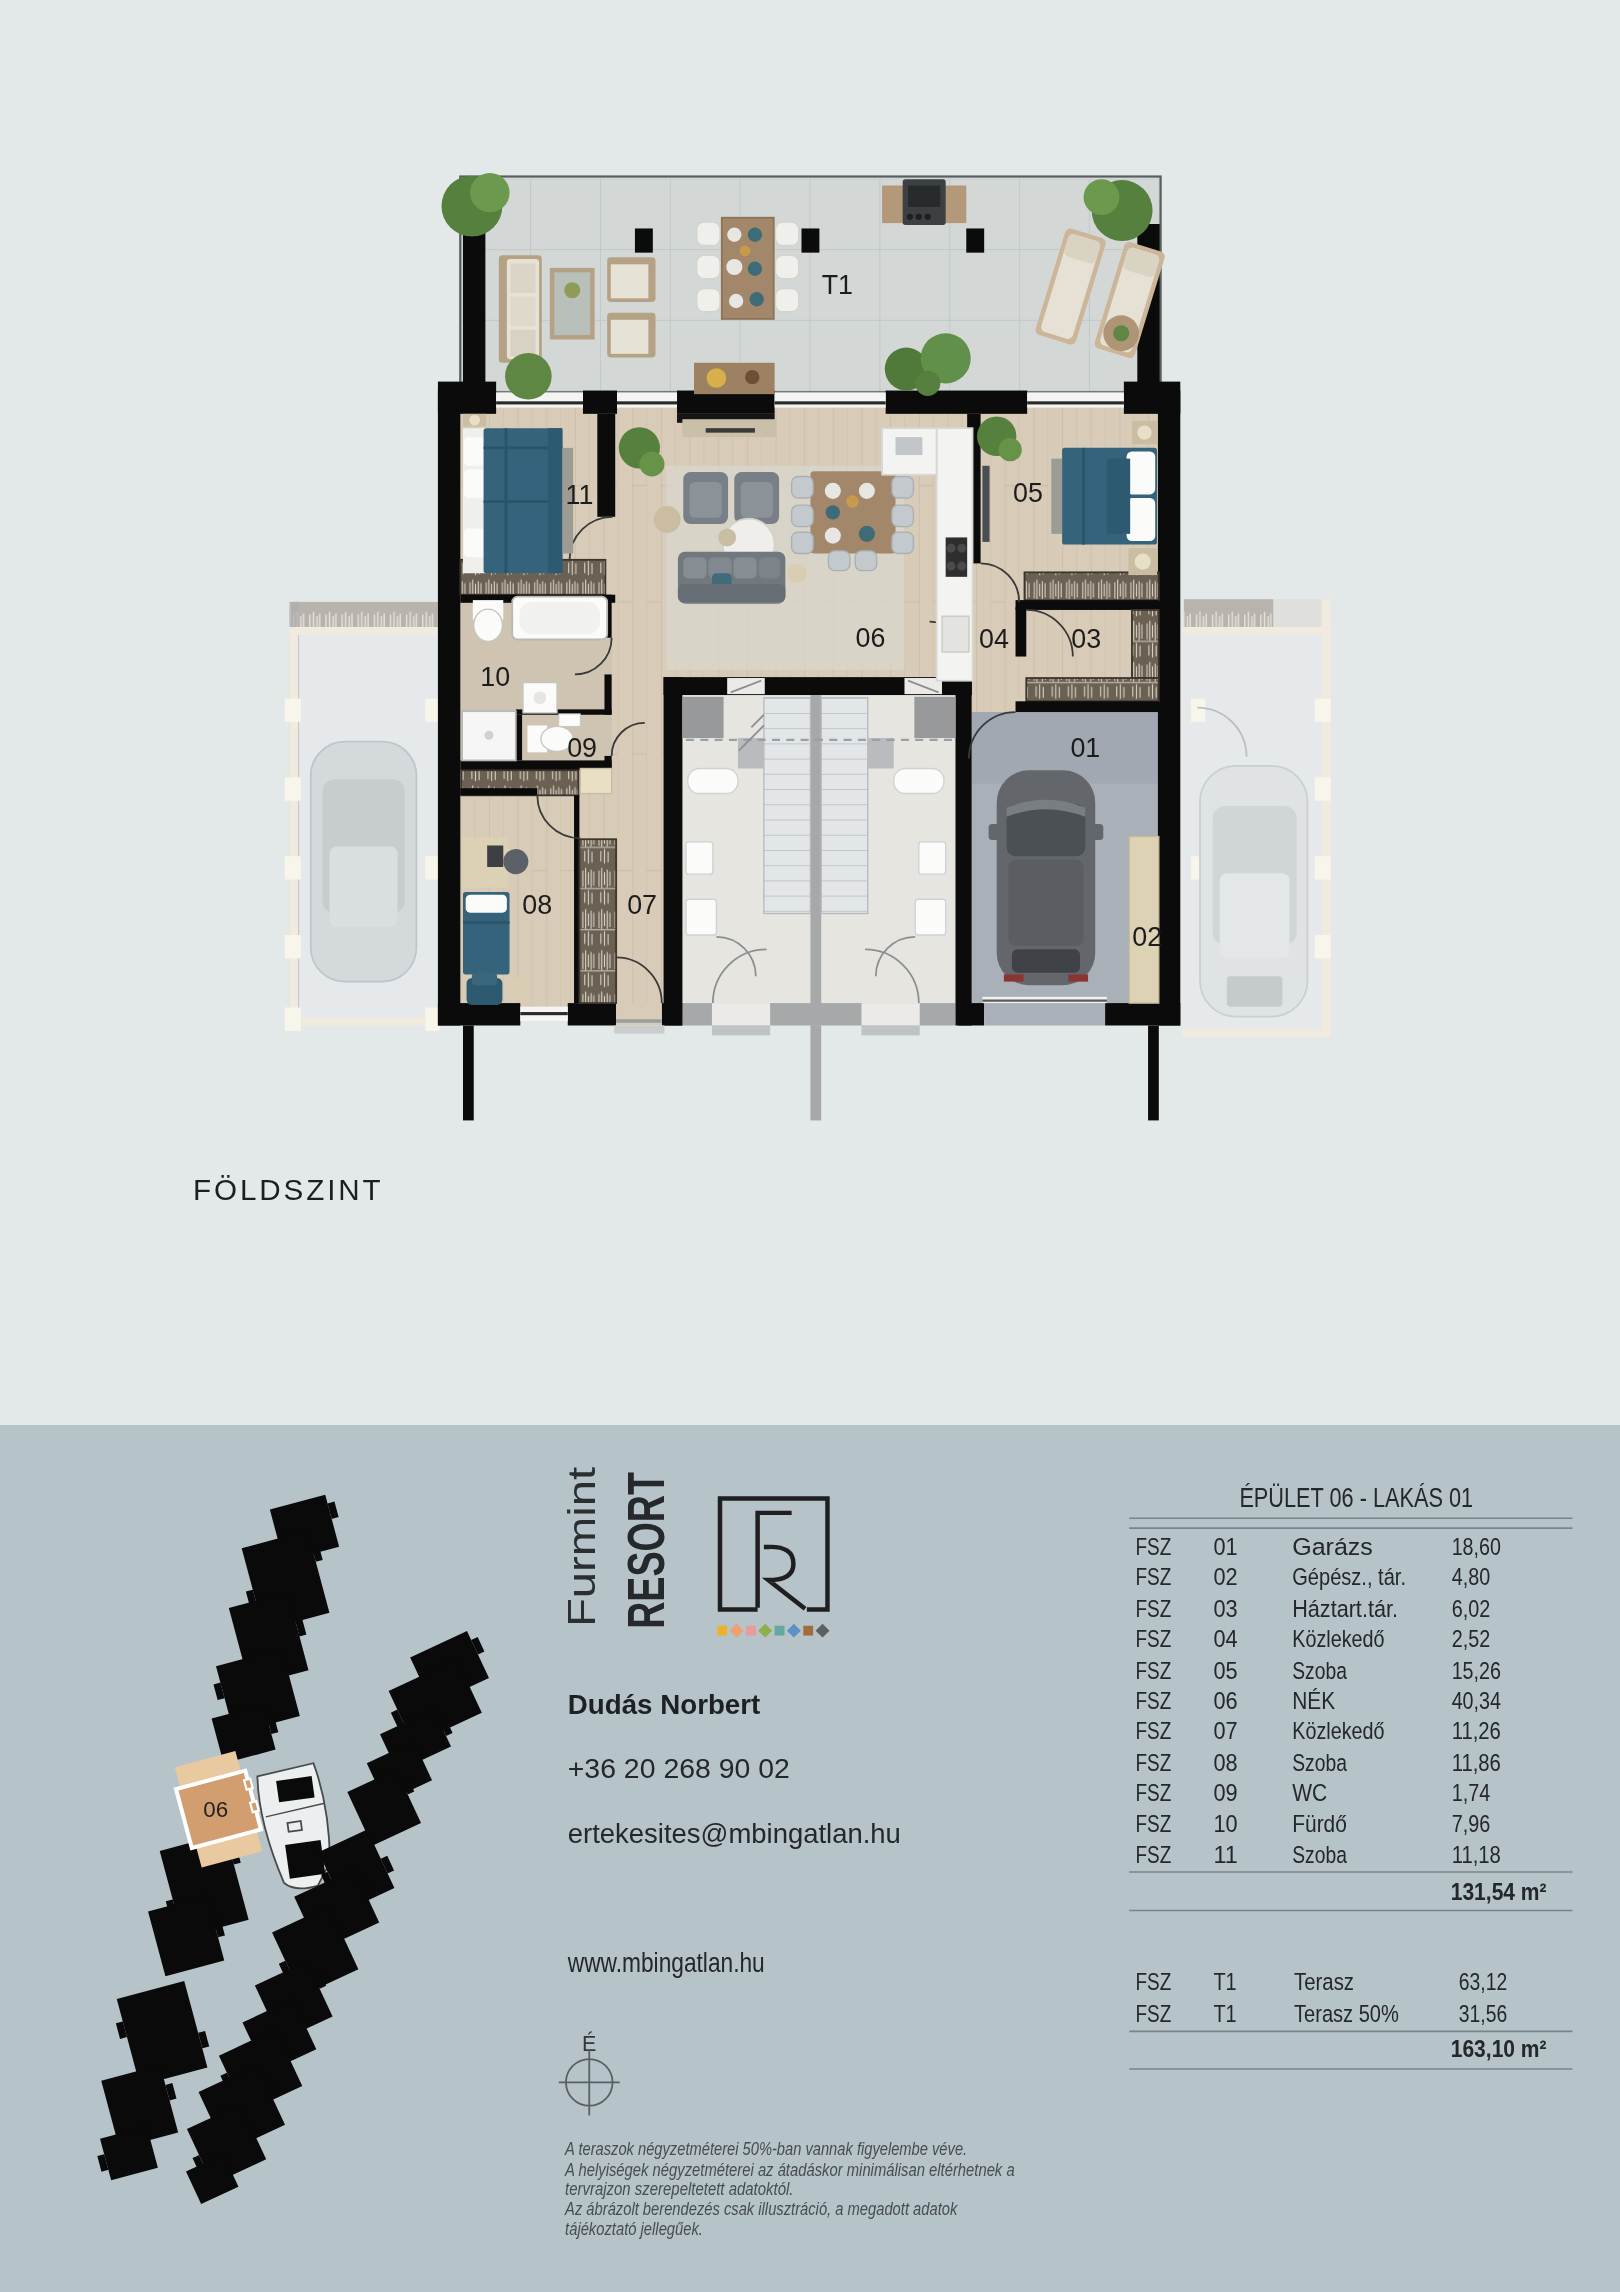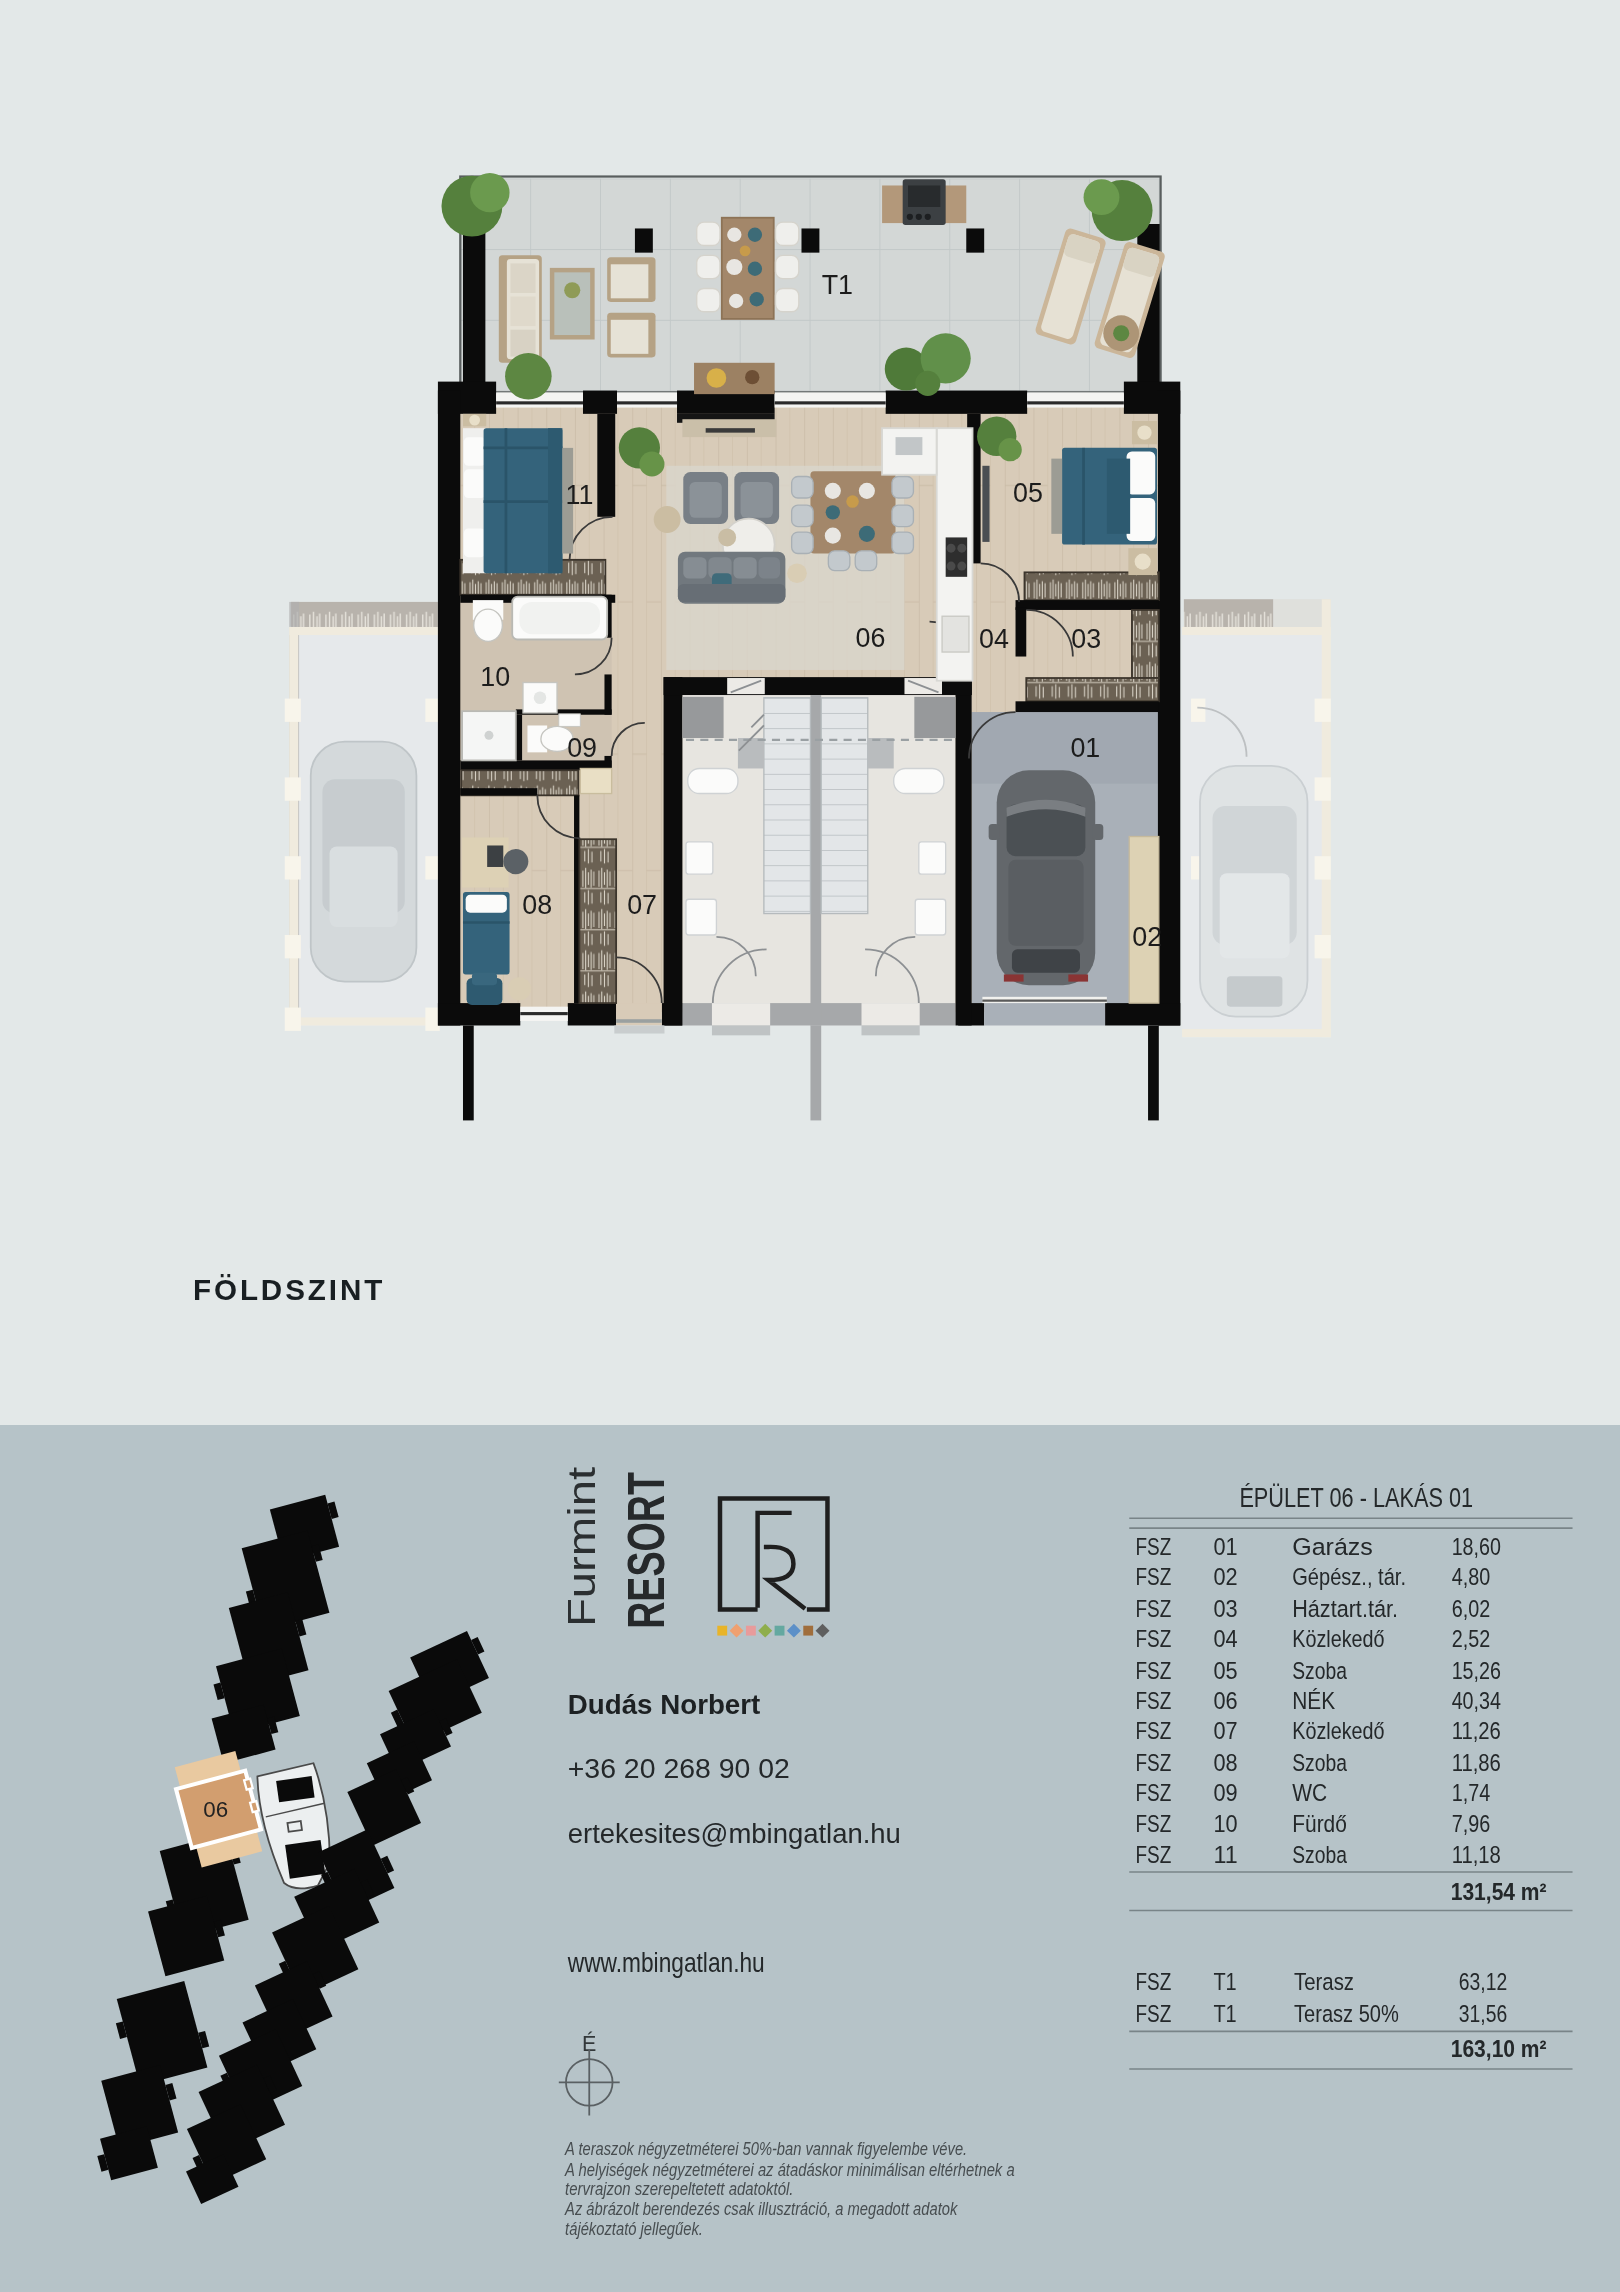--- a/index.html
+++ b/index.html
@@ -1,20 +1,20 @@
 <!DOCTYPE html>
 <html style="font-size:14.3px"><head>
 <meta charset="utf-8">
 <style>
   html,body{margin:0;padding:0;}
   body{width:1620px;height:2293px;position:relative;font-family:"Liberation Sans",sans-serif;background:#e3e8e8;overflow:hidden;}
   .abs{position:absolute;}
   #toppanel{left:0;top:0;width:1620px;height:1425px;background:#e3e8e8;}
   #botpanel{left:0;top:1425px;width:1620px;height:868px;background:#b6c3c8;}
-  #foldszint{left:193px;top:1273px;font-size:29.6px;font-weight:bold;color:#191f22;letter-spacing:2.9px;}
+  #foldszint{left:193px;top:1173px;font-size:29.6px;font-weight:normal;color:#191f22;letter-spacing:2.9px;}
 </style>
 </head>
 <body>
 
 <div class="abs" id="toppanel"></div>
 
 <div class="abs" id="botpanel"></div>
 
 <div class="abs" id="foldszint">FÖLDSZINT</div>
 

